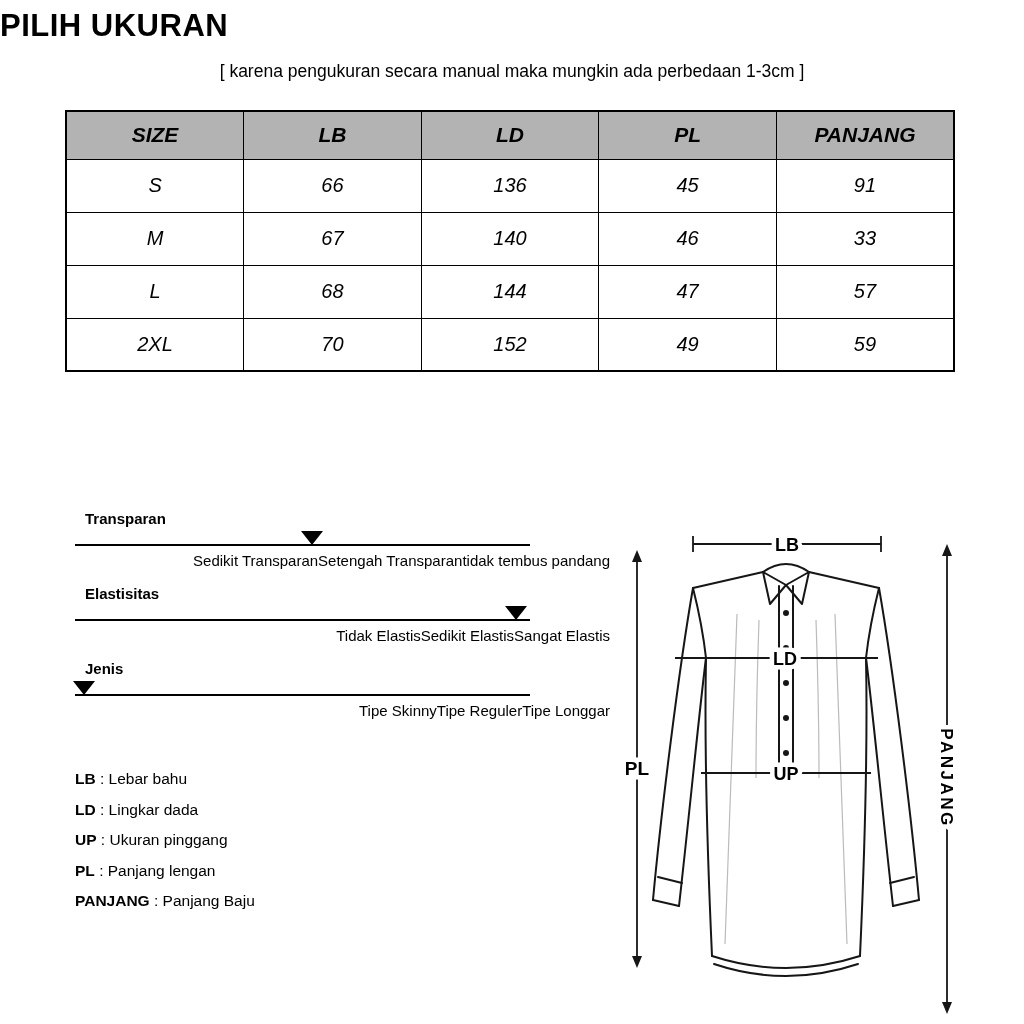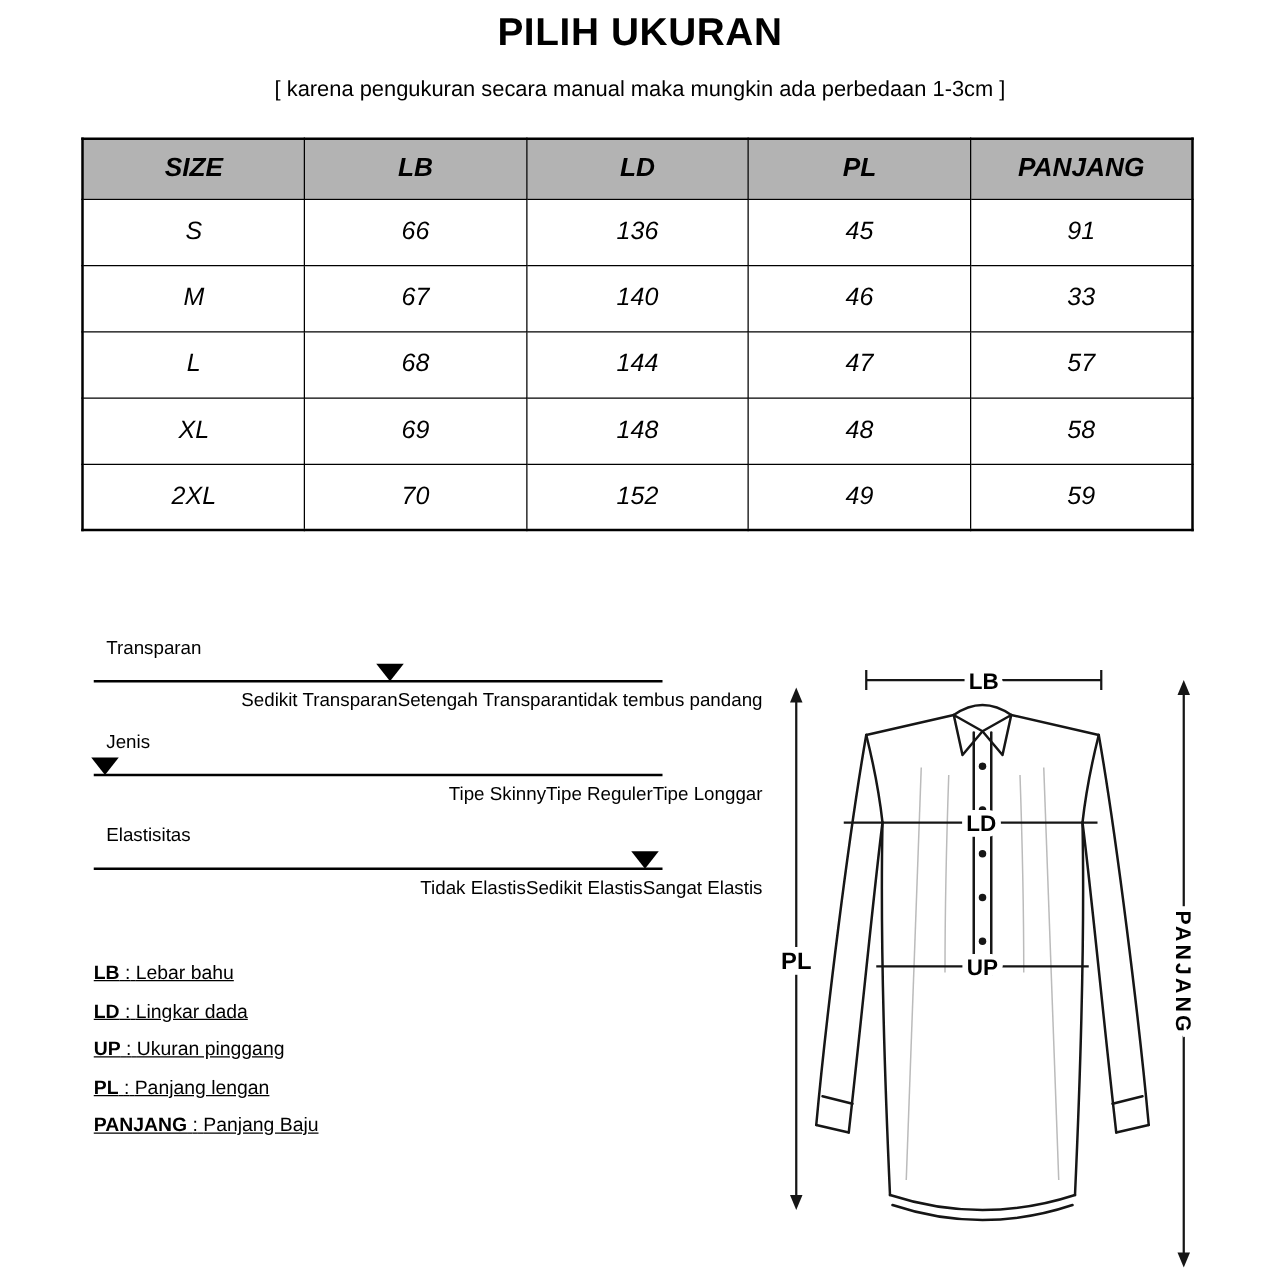--- a/index.html
+++ b/index.html
@@ -6,53 +6,53 @@
   html,body { background:#ffffff; }
   body {
     width:1024px; height:1024px;
     font-family:"Liberation Sans", sans-serif;
     color:#000;
   }
   .page { position:relative; width:1024px; height:1024px; background:#fff; overflow:hidden; }
 
   .title {
     position:absolute; top:8px; left:0; width:100%;
-    text-align:center; font-size:31px; font-weight:800; letter-spacing:.5px;
+    text-align:left; font-size:31px; font-weight:800; letter-spacing:.5px;
   }
   .subtitle {
     position:absolute; top:61px; left:0; width:100%;
     text-align:center; font-size:17.5px;
   }
 
   .size-table-wrap { position:absolute; left:65px; top:110px; width:890px; }
   table.size-table {
     width:100%; border-collapse:collapse; table-layout:fixed;
     border:2px solid #000;
   }
   .size-table th, .size-table td {
     border:1px solid #000; text-align:center; vertical-align:middle;font-style:italic;
   }
   .size-table th { background:#b3b3b3; height:48px; font-size:21px; font-weight:bold; }
   .size-table td { height:53px; font-size:20px; }
 
   .left-panel { position:absolute; left:75px; top:510px; width:535px; }
   .scale { margin-bottom:16px; }
-  .scale-label { font-weight:normal; font-size:15px; margin-left:10px; margin-bottom:2px; }
+  .scale-label { font-weight:bold; font-size:15px; margin-left:10px; margin-bottom:2px; }
   .scale-track { position:relative; width:455px; height:17px; border-bottom:2px solid #000; }
   .scale-marker {
     position:absolute; bottom:-1px; width:0; height:0;
     border-left:11px solid transparent; border-right:11px solid transparent;
     border-top:14px solid #000; transform:translateX(-50%);
   }
   .scale-options {
     display:flex; justify-content:flex-end;
     font-size:15px; margin-top:6px; width:535px;
   }
 
-  .legend { position:absolute; left:75px; top:770px; font-size:15.5px;text-decoration:underline; }
+  .legend { position:absolute; left:75px; top:770px; font-size:15.5px; }
   .legend-item { margin-bottom:12.5px; }
   .legend-item b { font-weight:bold; }
 
   .diagram { position:absolute; left:613px; top:528px; width:352px; height:492px; }
   .diagram svg text { font-family:"Liberation Sans", sans-serif; }
 </style>
 </head>
 <body>
 
 <div class="page">
@@ -87,27 +87,20 @@
           <td>33</td>
         </tr>
         <tr>
           <td>L</td>
           <td>68</td>
           <td>144</td>
           <td>47</td>
           <td>57</td>
         </tr>
         <tr>
-          <td>XL</td>
-          <td>69</td>
-          <td>148</td>
-          <td>48</td>
-          <td>58</td>
-        </tr>
-        <tr>
           <td>2XL</td>
           <td>70</td>
           <td>152</td>
           <td>49</td>
           <td>59</td>
         </tr>
       </tbody>
     </table>
   </div>
 
@@ -119,40 +112,40 @@
         <div class="scale-marker" style="left: 52%;"></div>
       </div>
       <div class="scale-options">
         <span>Sedikit Transparan</span>
         <span>Setengah Transparan</span>
         <span>tidak tembus pandang</span>
       </div>
     </div>
 
     <div class="scale">
+      <div class="scale-label">Elastisitas</div>
+      <div class="scale-track">
+        <div class="scale-marker" style="left: 97%;"></div>
+      </div>
+      <div class="scale-options">
+        <span>Tidak Elastis</span>
+        <span>Sedikit Elastis</span>
+        <span>Sangat Elastis</span>
+      </div>
+    </div>
+
+    <div class="scale">
       <div class="scale-label">Jenis</div>
       <div class="scale-track">
         <div class="scale-marker" style="left: 2%;"></div>
       </div>
       <div class="scale-options">
         <span>Tipe Skinny</span>
         <span>Tipe Reguler</span>
         <span>Tipe Longgar</span>
-      </div>
-    </div>
-
-    <div class="scale">
-      <div class="scale-label">Elastisitas</div>
-      <div class="scale-track">
-        <div class="scale-marker" style="left: 97%;"></div>
-      </div>
-      <div class="scale-options">
-        <span>Tidak Elastis</span>
-        <span>Sedikit Elastis</span>
-        <span>Sangat Elastis</span>
       </div>
     </div>
 
   </div>
 
   <div class="legend">
     <div class="legend-item">
       <b>LB</b>
       <span>:</span>
       <span>Lebar bahu</span>

